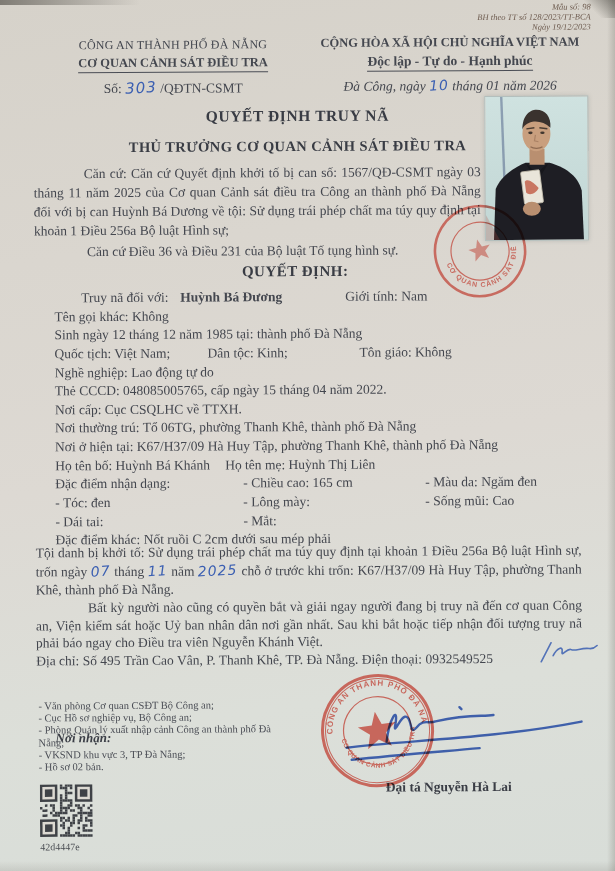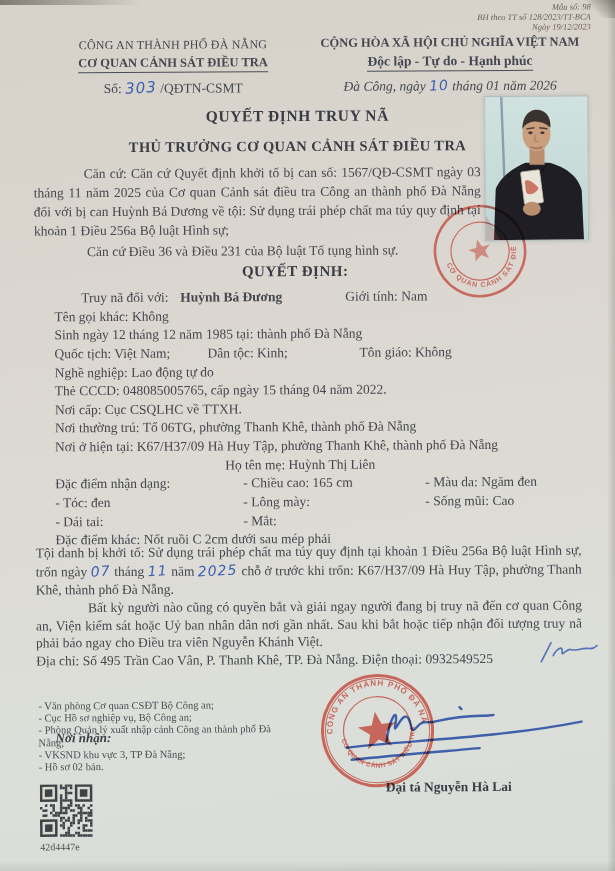--- a/index.html
+++ b/index.html
@@ -159,20 +159,21 @@
       <div class="drow">
         <span class="dseg" style="left:20px">Nơi cấp: Cục CSQLHC về TTXH.</span>
       </div>
       <div class="drow">
         <span class="dseg" style="left:20px">Nơi thường trú: Tổ 06TG, phường Thanh Khê, thành phố Đà Nẵng</span>
       </div>
       <div class="drow">
         <span class="dseg" style="left:20px">Nơi ở hiện tại: K67/H37/09 Hà Huy Tập, phường Thanh Khê, thành phố Đà Nẵng</span>
       </div>
       <div class="drow">
+        <span class="dseg" style="left:20px">Họ tên bố: Huỳnh Bá Khánh</span>
         <span class="dseg" style="left:190px">Họ tên mẹ: Huỳnh Thị Liên</span>
       </div>
       <div class="drow">
         <span class="dseg" style="left:20px">Đặc điểm nhận dạng:</span>
         <span class="dseg" style="left:208px">- Chiều cao: 165 cm</span>
         <span class="dseg" style="left:390px">- Màu da: Ngăm đen</span>
       </div>
       <div class="drow">
         <span class="dseg" style="left:20px">- Tóc: đen</span>
         <span class="dseg" style="left:208px">- Lông mày:</span>

